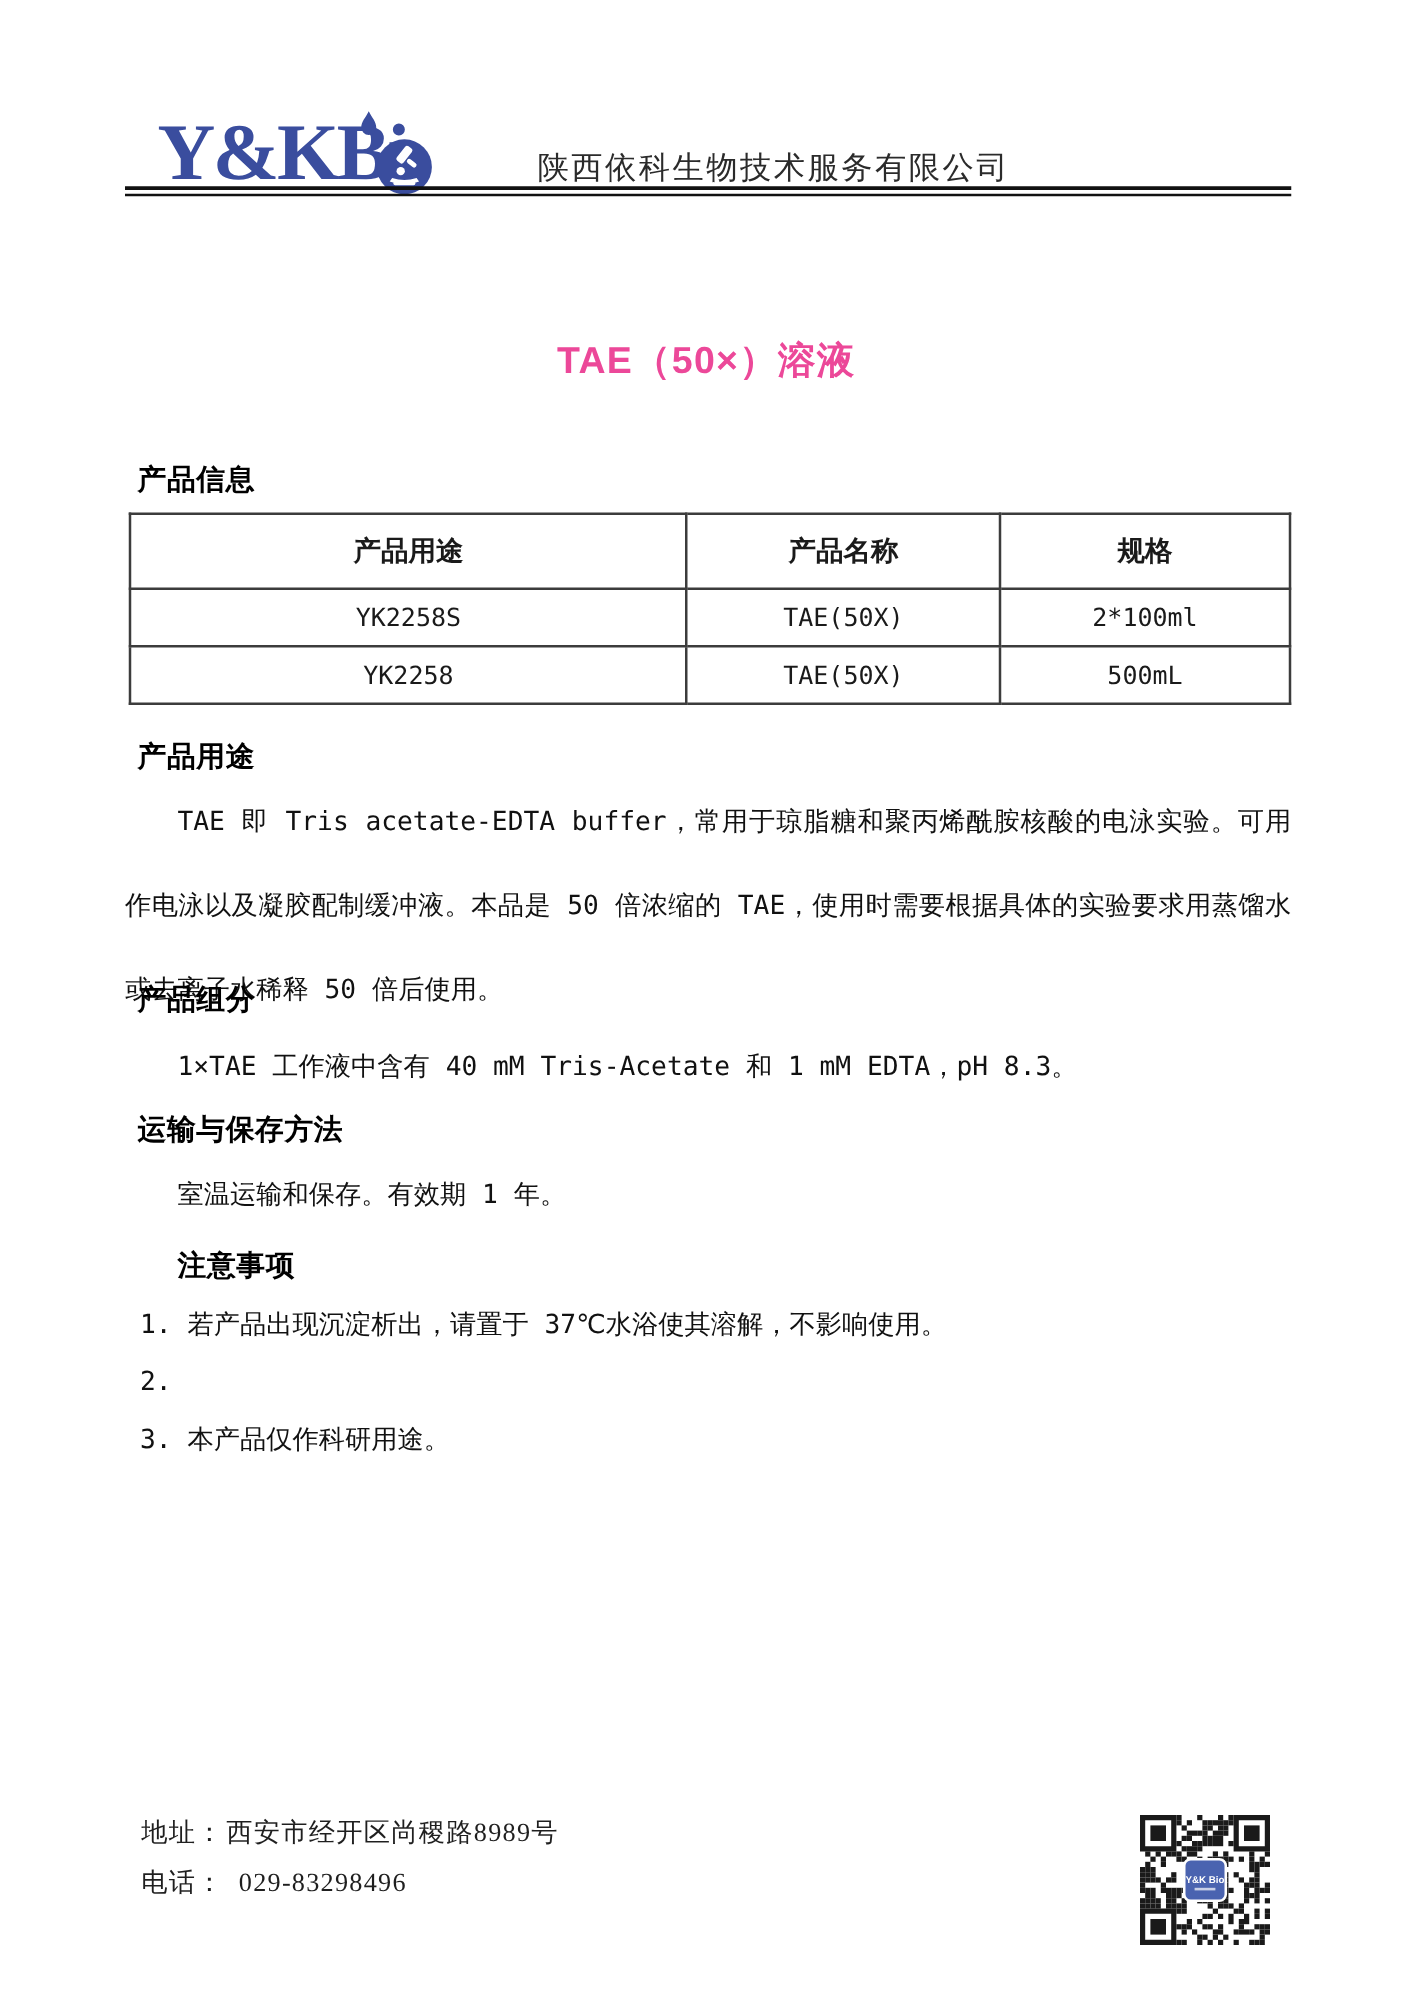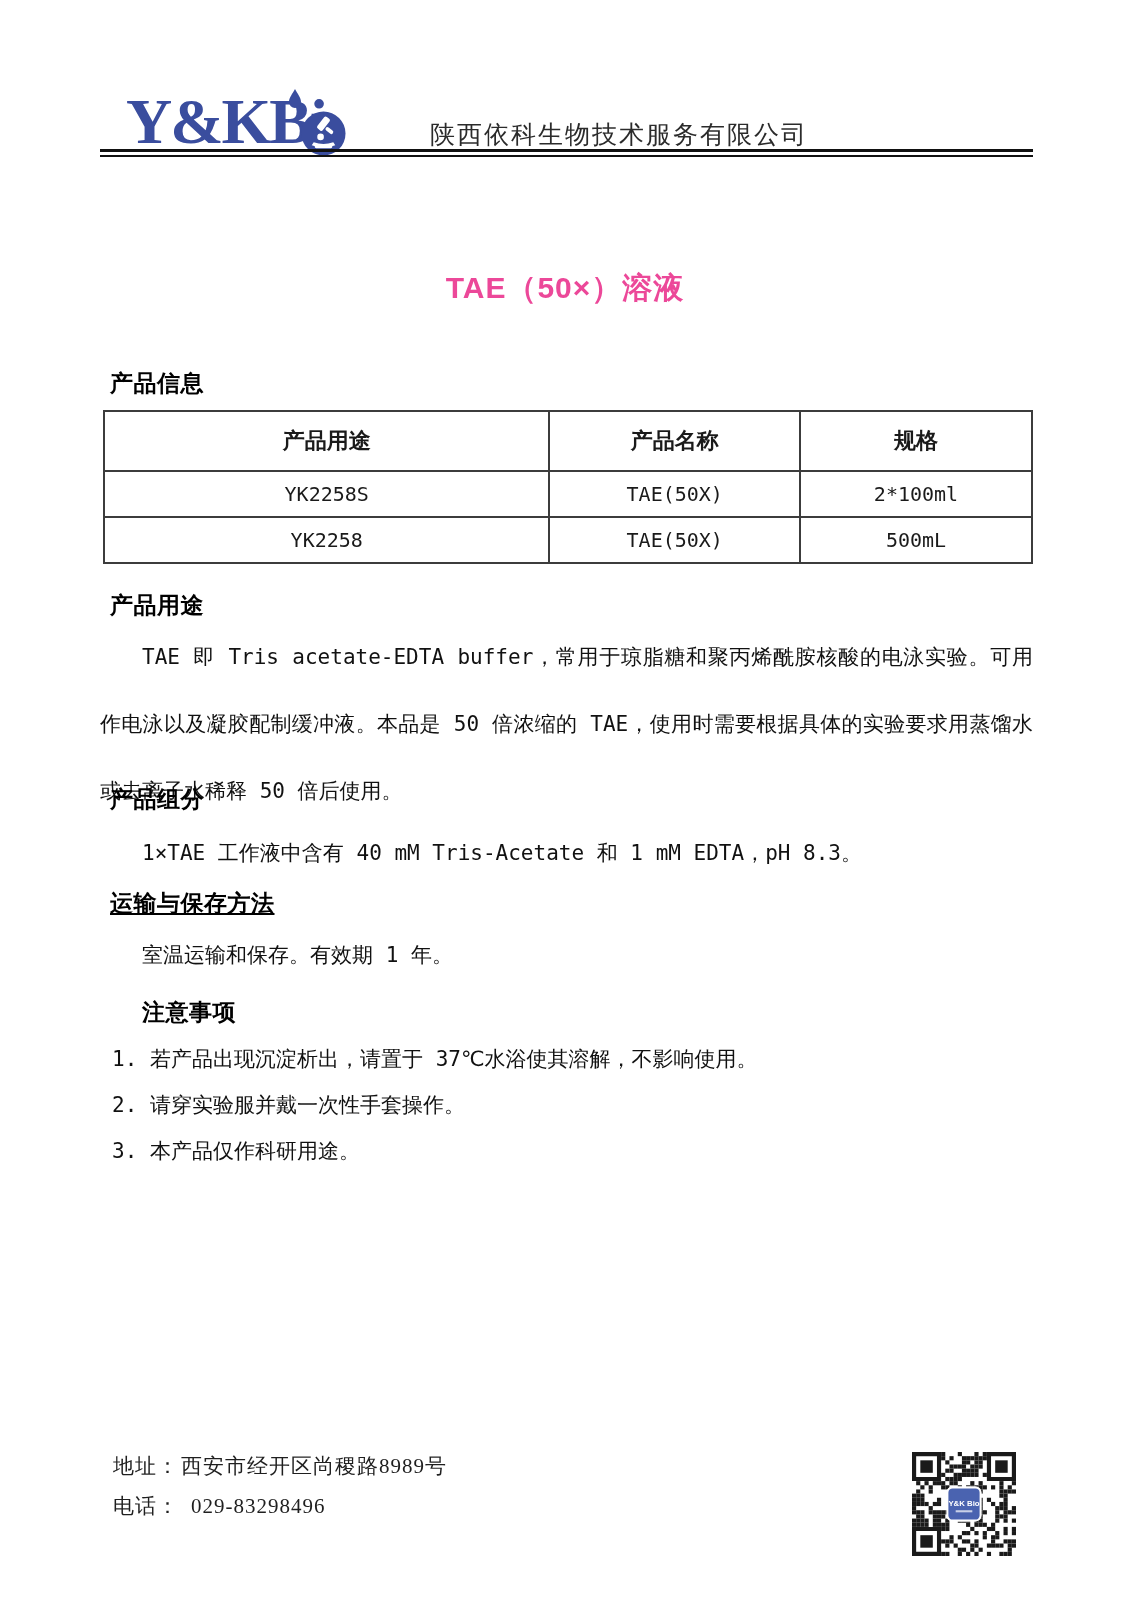--- a/index.html
+++ b/index.html
@@ -48,21 +48,21 @@
 
   
   .sec-h {
     left: 110px;
     font-size: 23px; font-weight: bold;
     color: #000; letter-spacing: 0.5px;
   }
   .h-info    { top: 368px; }
   .h-usage   { top: 590px; }
   .h-comp    { top: 784px; }
-  .h-storage { top: 888px; text-decoration: underline; }
+  .h-storage { top: 888px; }
   .h-notes   { top: 997px; margin-left: 32px; }
 
   
   .product-table {
     left: 103px; top: 410px; width: 930px;
     border-collapse: collapse;
     table-layout: fixed;
   }
   .product-table th, .product-table td {
     border: 2px solid #3c3c3c;
@@ -185,21 +185,20 @@
 <div class="abs para p-storage">室温运输和保存。有效期 1 年。</div>
 
 <div class="abs sec-h h-notes">注意事项</div>
 <div class="abs notes-list">
   <div class="note-item">
     <span class="note-num">1.</span>
     <span class="note-text">若产品出现沉淀析出，请置于 37℃水浴使其溶解，不影响使用。</span>
   </div>
   <div class="note-item">
     <span class="note-num">2.</span>
-    <span class="note-text">请穿实验服并戴一次性手套操作。</span>
   </div>
   <div class="note-item">
     <span class="note-num">3.</span>
     <span class="note-text">本产品仅作科研用途。</span>
   </div>
 </div>
 
 <div class="abs footer-lines">
   <div class="footer-line">
     <span>地址：</span>

